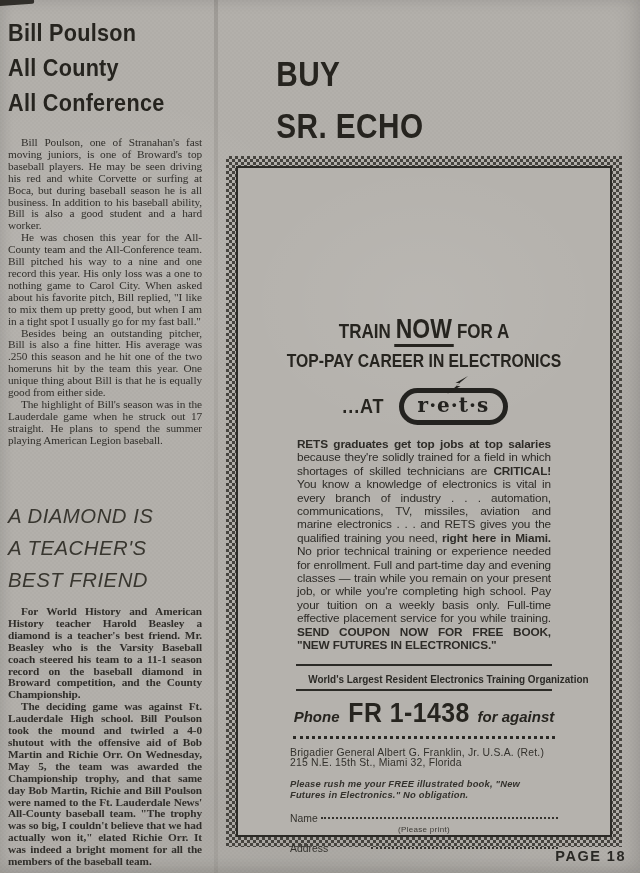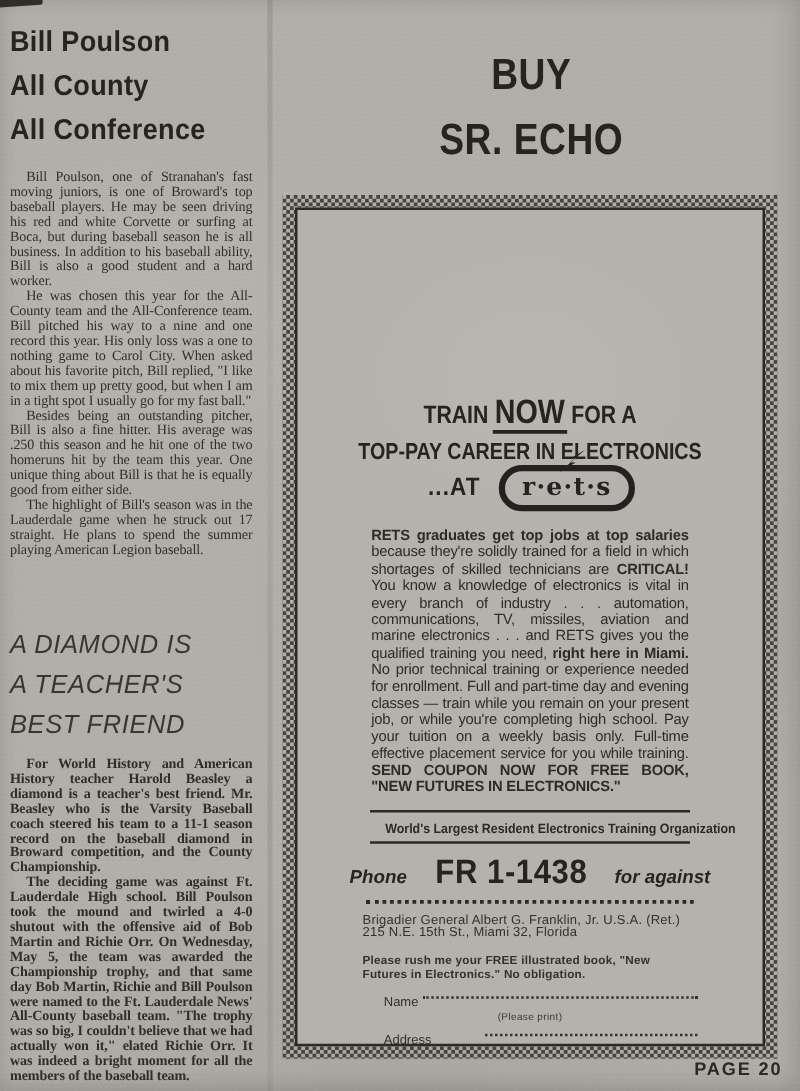--- a/index.html
+++ b/index.html
@@ -27,56 +27,56 @@
     transform:scaleX(.94);transform-origin:left;white-space:nowrap;}
   .article-text{margin-top:16px;font-family:"Liberation Serif",serif;font-size:11.3px;line-height:11.9px;
     text-align:justify;color:#302e2a;letter-spacing:-.1px;}
   .article-text p{margin:0;text-indent:13px;}
   .col-left2{position:absolute;left:8px;top:500px;width:194px;}
   .headline2 div{font-style:italic;font-weight:400;font-size:21px;line-height:32px;letter-spacing:.5px;
     color:#38362f;transform:scaleX(.97);transform-origin:left;white-space:nowrap;}
   .col-left2 .article-text{margin-top:10px;font-weight:bold;}
 
   
-  .buy-block{position:absolute;left:250px;top:34px;width:350px;text-align:center;color:#26241f;}
+  .buy-block{position:absolute;left:250px;top:48px;width:350px;text-align:left;color:#26241f;}
   .buy-block div{font-weight:700;font-size:35px;line-height:52px;letter-spacing:.5px;
     transform:scaleX(.85);transform-origin:center;white-space:nowrap;}
 
   
   .ad-frame{position:absolute;left:226px;top:156px;width:396px;height:691px;
     background-image:repeating-conic-gradient(#46443f 0% 25%, rgba(0,0,0,0) 0% 50%);
     background-size:6px 6px;}
   .ad-inner{position:absolute;left:10px;top:10px;right:10px;bottom:10px;border:2px solid #2b2a26;
     background:
       radial-gradient(ellipse 260px 200px at 50% 20%, rgba(255,255,255,.06), transparent 70%),
       #b5b2ad;}
   .ad-h1{margin-top:146px;text-align:center;font-weight:700;font-size:20px;color:#26241f;
     transform:scaleX(.85);transform-origin:center;white-space:nowrap;}
   .ad-h1 .now{font-size:27px;border-bottom:3px solid #26241f;padding:0 2px;margin:0 4px;}
   .ad-h2{margin-top:5px;text-align:center;font-weight:700;font-size:18.5px;color:#26241f;
     transform:scaleX(.85);transform-origin:center;white-space:nowrap;}
-  .logo-row{display:flex;justify-content:center;align-items:center;gap:12px;}
+  .logo-row{display:flex;justify-content:center;align-items:center;gap:12px;margin-top:16px;}
   .at-label{font-weight:700;font-size:20px;letter-spacing:1px;color:#26241f;transform:scaleX(.9);}
   .rets-box{position:relative;border:5px solid #23221f;border-radius:24px;padding:2px 14px 5px;
     font-family:"DejaVu Serif",serif;font-weight:700;font-size:20px;line-height:1;letter-spacing:1px;color:#23221f;}
   .bolt{position:absolute;top:-17px;left:42%;}
   .ad-body{width:254px;margin:13px auto 0;font-size:11.8px;line-height:13.4px;text-align:justify;
     letter-spacing:-.15px;color:#2d2b27;}
   .banner{width:256px;margin:11px auto 0;border-top:2px solid #2b2a26;border-bottom:2px solid #2b2a26;
     padding:3px 0 2px;text-align:center;white-space:nowrap;}
   .banner span{display:inline-block;font-weight:700;font-size:10.8px;letter-spacing:0;
     transform:scaleX(.92);transform-origin:center;color:#2b2a26;}
-  .phone-row{display:flex;justify-content:center;align-items:baseline;gap:17px;margin-top:7px;color:#26241f;}
+  .phone-row{display:flex;justify-content:center;align-items:baseline;gap:3px;margin-top:7px;color:#26241f;}
   .ph-it{font-style:italic;font-weight:700;font-size:15px;}
   .ph-num{display:inline-block;font-weight:700;font-size:27px;letter-spacing:.5px;transform:scaleX(.92);}
   .dotted-sep{width:262px;margin:7px auto 0;height:0;border-bottom:3px dotted #2b2a26;}
   .coupon{width:268px;margin:9px auto 0;color:#33312c;}
   .coupon .cline{white-space:nowrap;font-size:10.4px;line-height:10.9px;letter-spacing:.2px;}
-  .pitch{margin-top:9px;font-weight:700;font-size:9.4px;line-height:11px;letter-spacing:.2px;}
-  .frow{display:flex;align-items:flex-start;margin-top:13px;font-size:10.4px;margin-left:17px;}
+  .pitch{margin-top:9px;font-style:italic;font-weight:700;font-size:9.4px;line-height:11px;letter-spacing:.2px;}
+  .frow{display:flex;align-items:center;margin-top:13px;font-size:10.4px;}
   .frow .lbl{margin-right:3px;}
   .leader{flex:1;height:0;border-bottom:2px dotted #35332e;margin-bottom:2px;}
   .please-print{text-align:center;font-size:8px;letter-spacing:.3px;margin-top:1px;color:#3a3833;}
 
   .page-num{position:absolute;right:14px;top:848px;font-weight:700;font-size:14.5px;letter-spacing:1.5px;color:#2a2925;}
 </style>
 </head>
 <body>
 
 <div class="page">
@@ -163,14 +163,14 @@
         <div class="frow" style="margin-top:9px;gap:40px;">
           <span class="lbl">Address</span>
           <span class="leader"></span>
         </div>
 
       </div>
 
     </div>
   </div>
 
-  <div class="page-num">PAGE 20</div>
+  <div class="page-num">PAGE 18</div>
 </div>
 
 </body></html>

